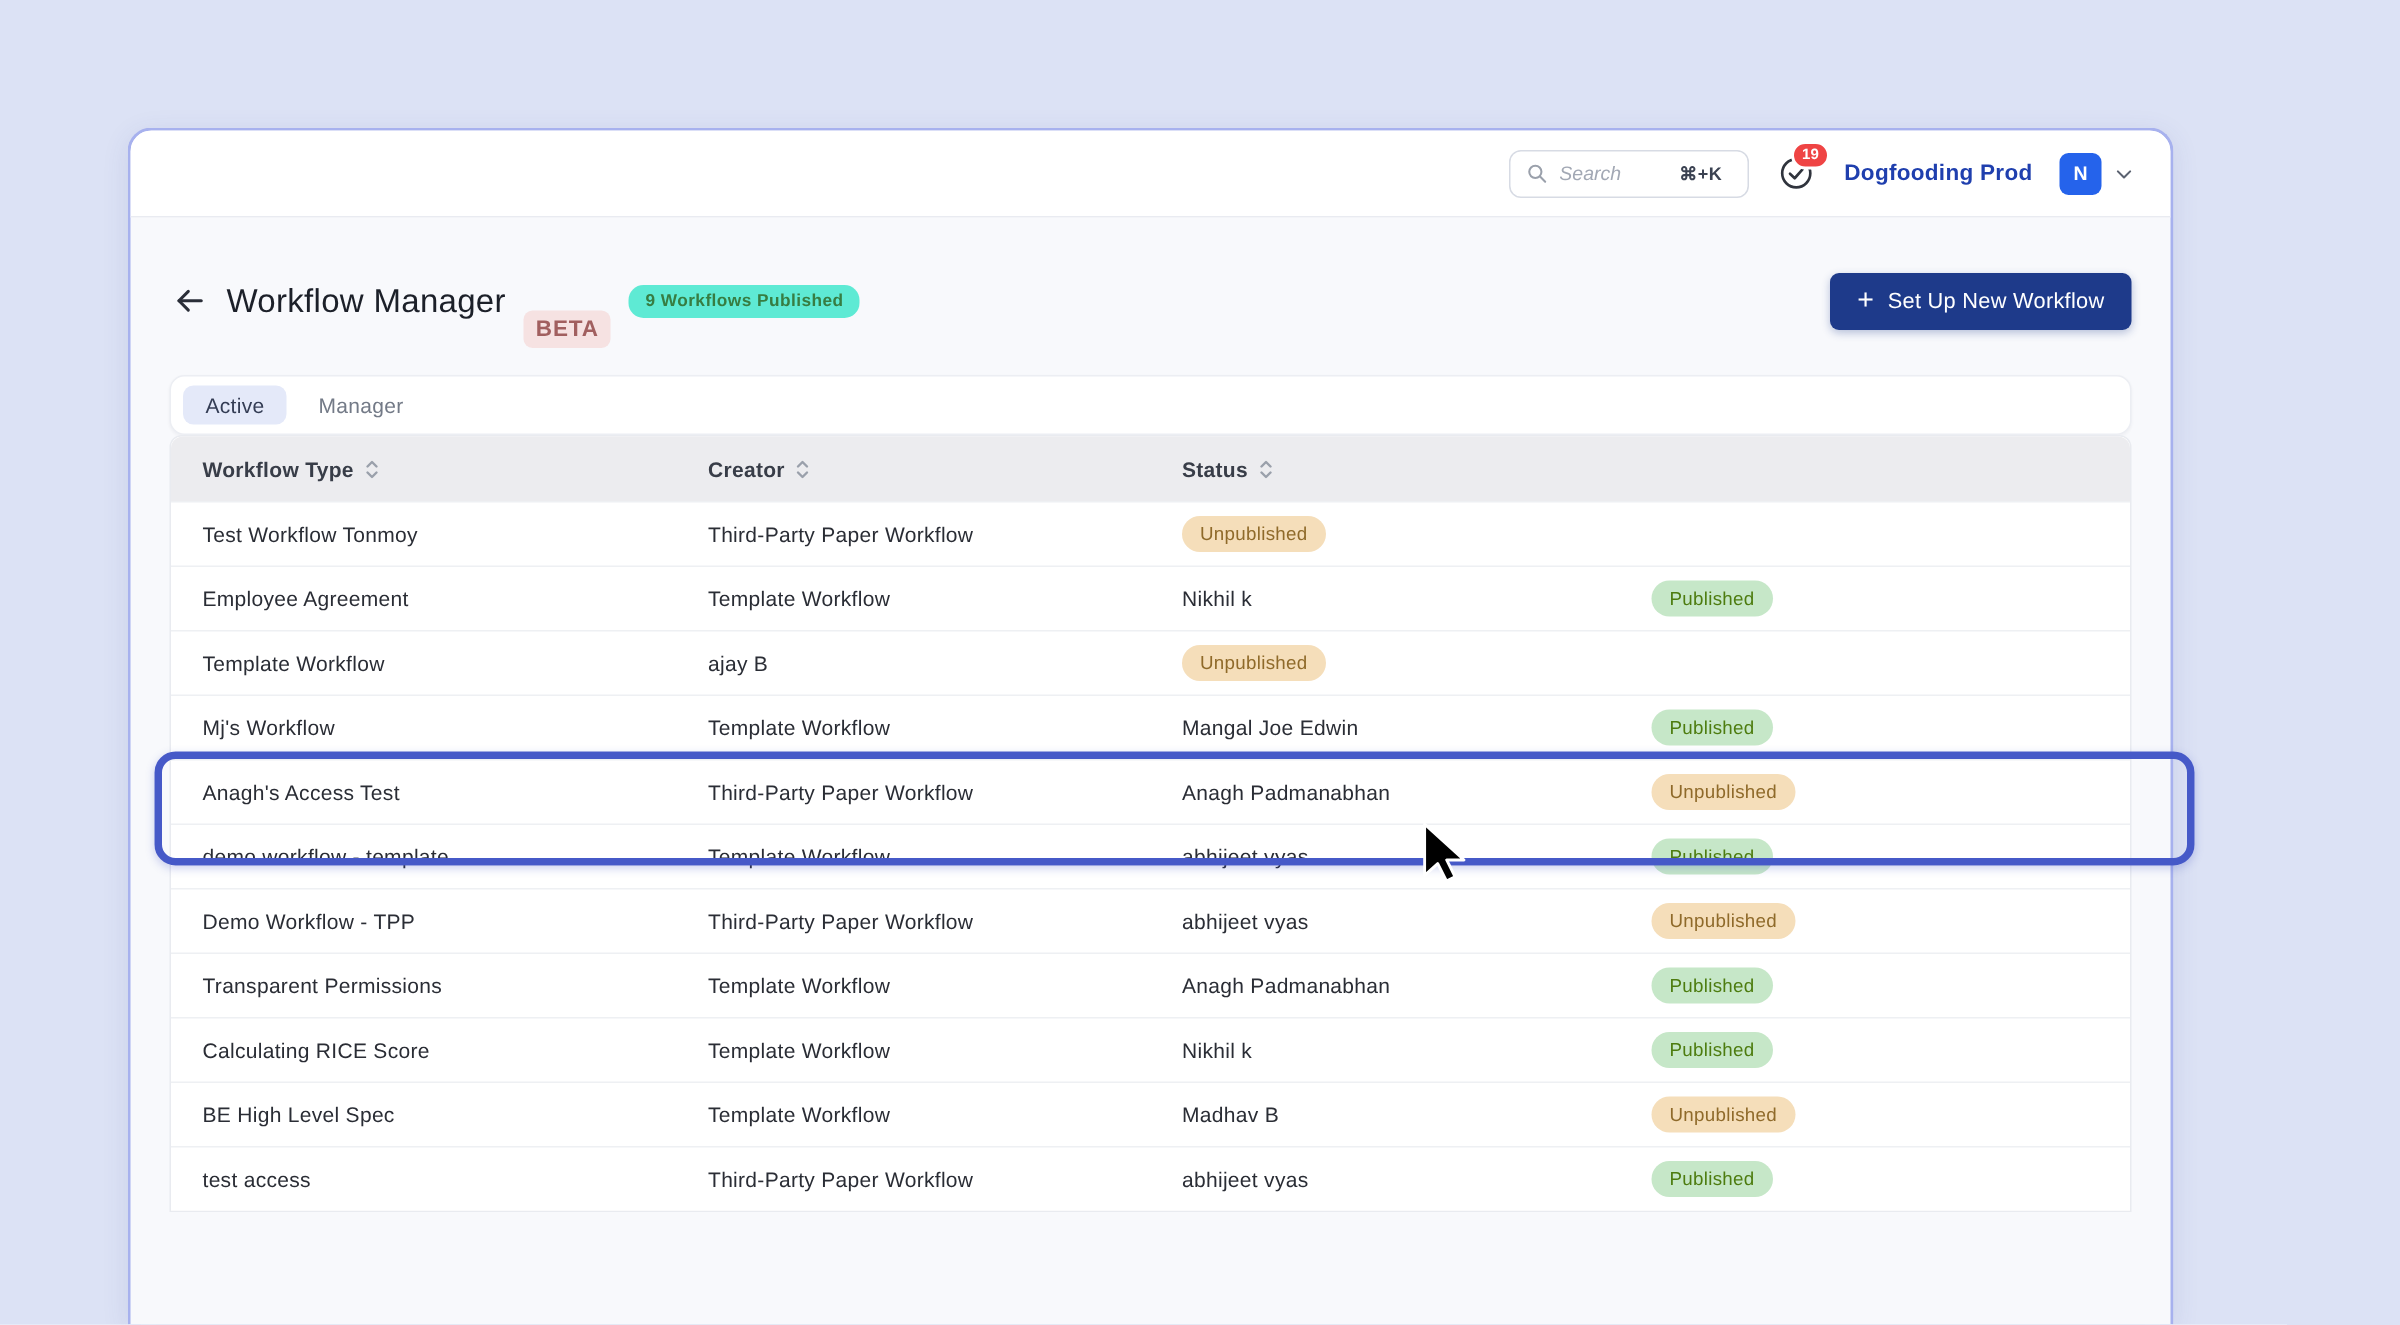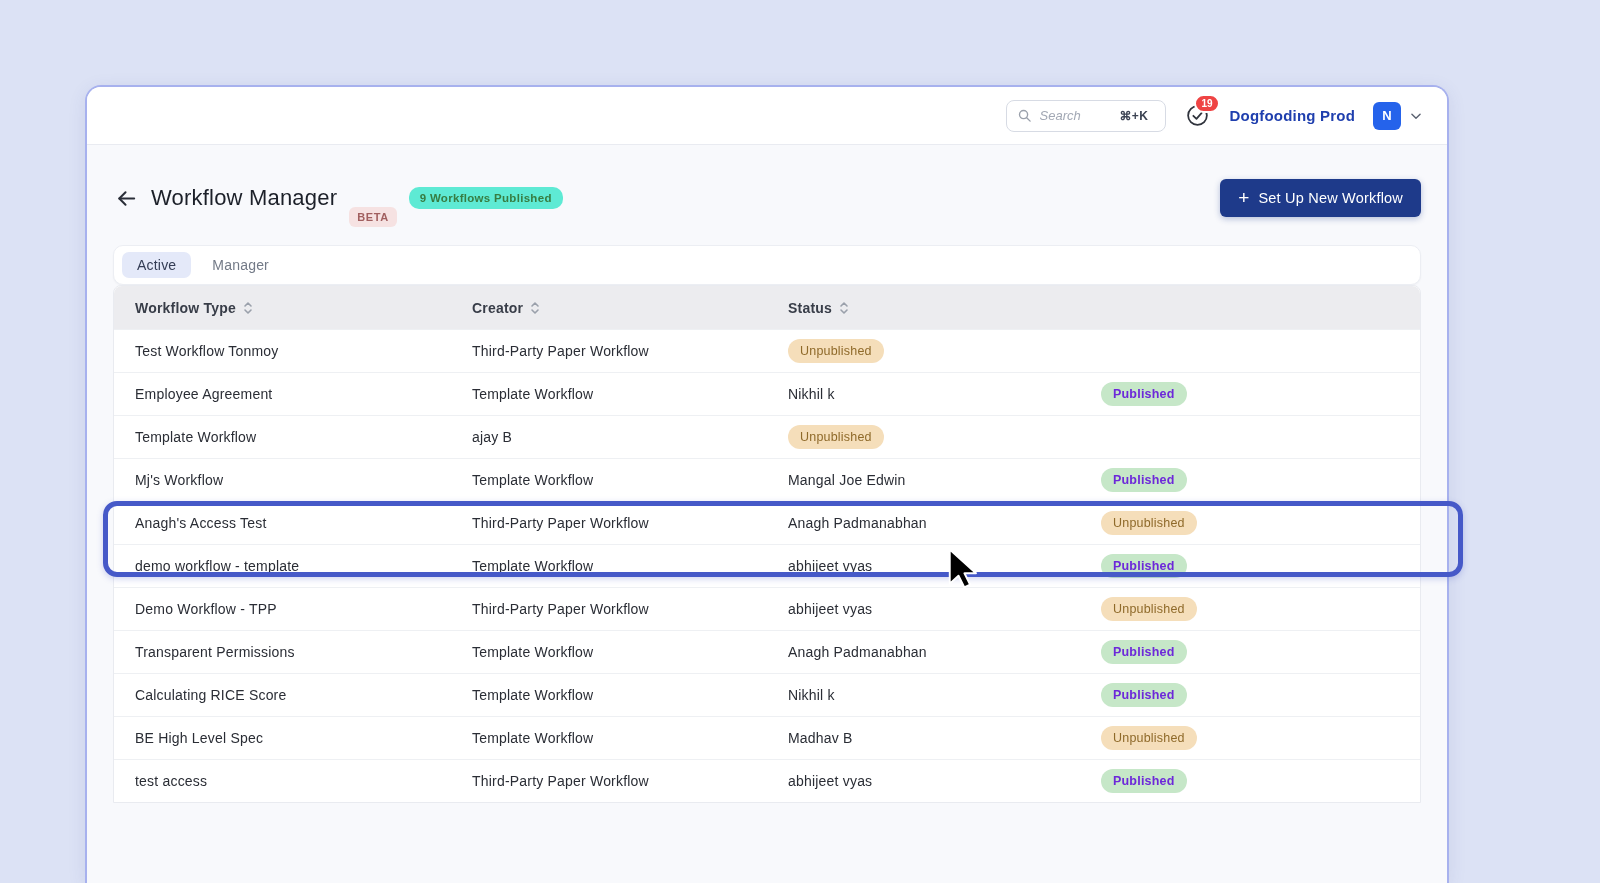--- a/index.html
+++ b/index.html
@@ -41,21 +41,21 @@
     font-size:13px; font-weight:700; display:flex; align-items:center; justify-content:center; cursor:pointer;
   }
   .tb-right-group { display:flex; align-items:center; gap:8px; }
 
   
   .page-header { display:flex; align-items:center; justify-content:space-between; padding:24px 26px 18px; }
   .ph-left { display:flex; align-items:center; gap:12px; }
   .back-btn { width:26px; height:26px; display:flex; align-items:center; justify-content:center; cursor:pointer; }
   .page-title { font-size:22px; font-weight:400; color:#1c2029; letter-spacing:.2px; }
   .beta-badge {
-    background:#f6e2e2; color:#a15f5f; font-size:11px; font-weight:700;
+    background:#f6e2e2; color:#a15f5f; font-size:15px; font-weight:700;
     letter-spacing:.6px; border-radius:6px; padding:4px 8px;margin-top:38px;
   }
   .count-badge {
     background:#5eead4; color:#377d42; font-size:11.5px; font-weight:700;
     letter-spacing:.3px; border-radius:10px; padding:5px 11px;
   }
   .new-wf-btn {
     display:flex; align-items:center; gap:9px; background:#1e3a8a; color:#fff;
     font-size:14.5px; font-weight:500; letter-spacing:.2px; border:none; cursor:pointer;
     border-radius:6px; padding:11px 18px; box-shadow:0 2px 6px rgba(30,58,138,.30);
@@ -99,21 +99,21 @@
   .row { height:43px; border-top:1px solid #eef0f3; background:#fff; cursor:pointer; }
   .row:first-of-type { border-top:none; }
   .cell {
     display:flex; align-items:center; padding-left:21px;
     font-size:14px; color:#2a2d35; letter-spacing:.2px; white-space:nowrap; overflow:hidden;
   }
   .pill {
     display:inline-block; padding:5px 12px; border-radius:13px;
     font-size:12.5px; font-weight:500; letter-spacing:.2px;
   }
-  .pill[data-variant="Published"]   { background:#c6e7c8; color:#6d28d9;font-weight:bold; }
+  .pill[data-variant="Published"]   { background:#c6e7c8; color:#4d7c0f; }
   .pill[data-variant="Unpublished"] { background:#f5deba; color:#8f6a2a; }
 
   
   .highlight-box {
     position:absolute; left:103px; top:501px; width:1360px; height:76px;
     border:5px solid #4659c8; border-radius:14px; pointer-events:none; z-index:50;
     box-shadow:0 2px 6px rgba(70,89,200,.25);
   }
   .cursor { position:absolute; left:941px; top:546px; z-index:60; pointer-events:none; }
 

